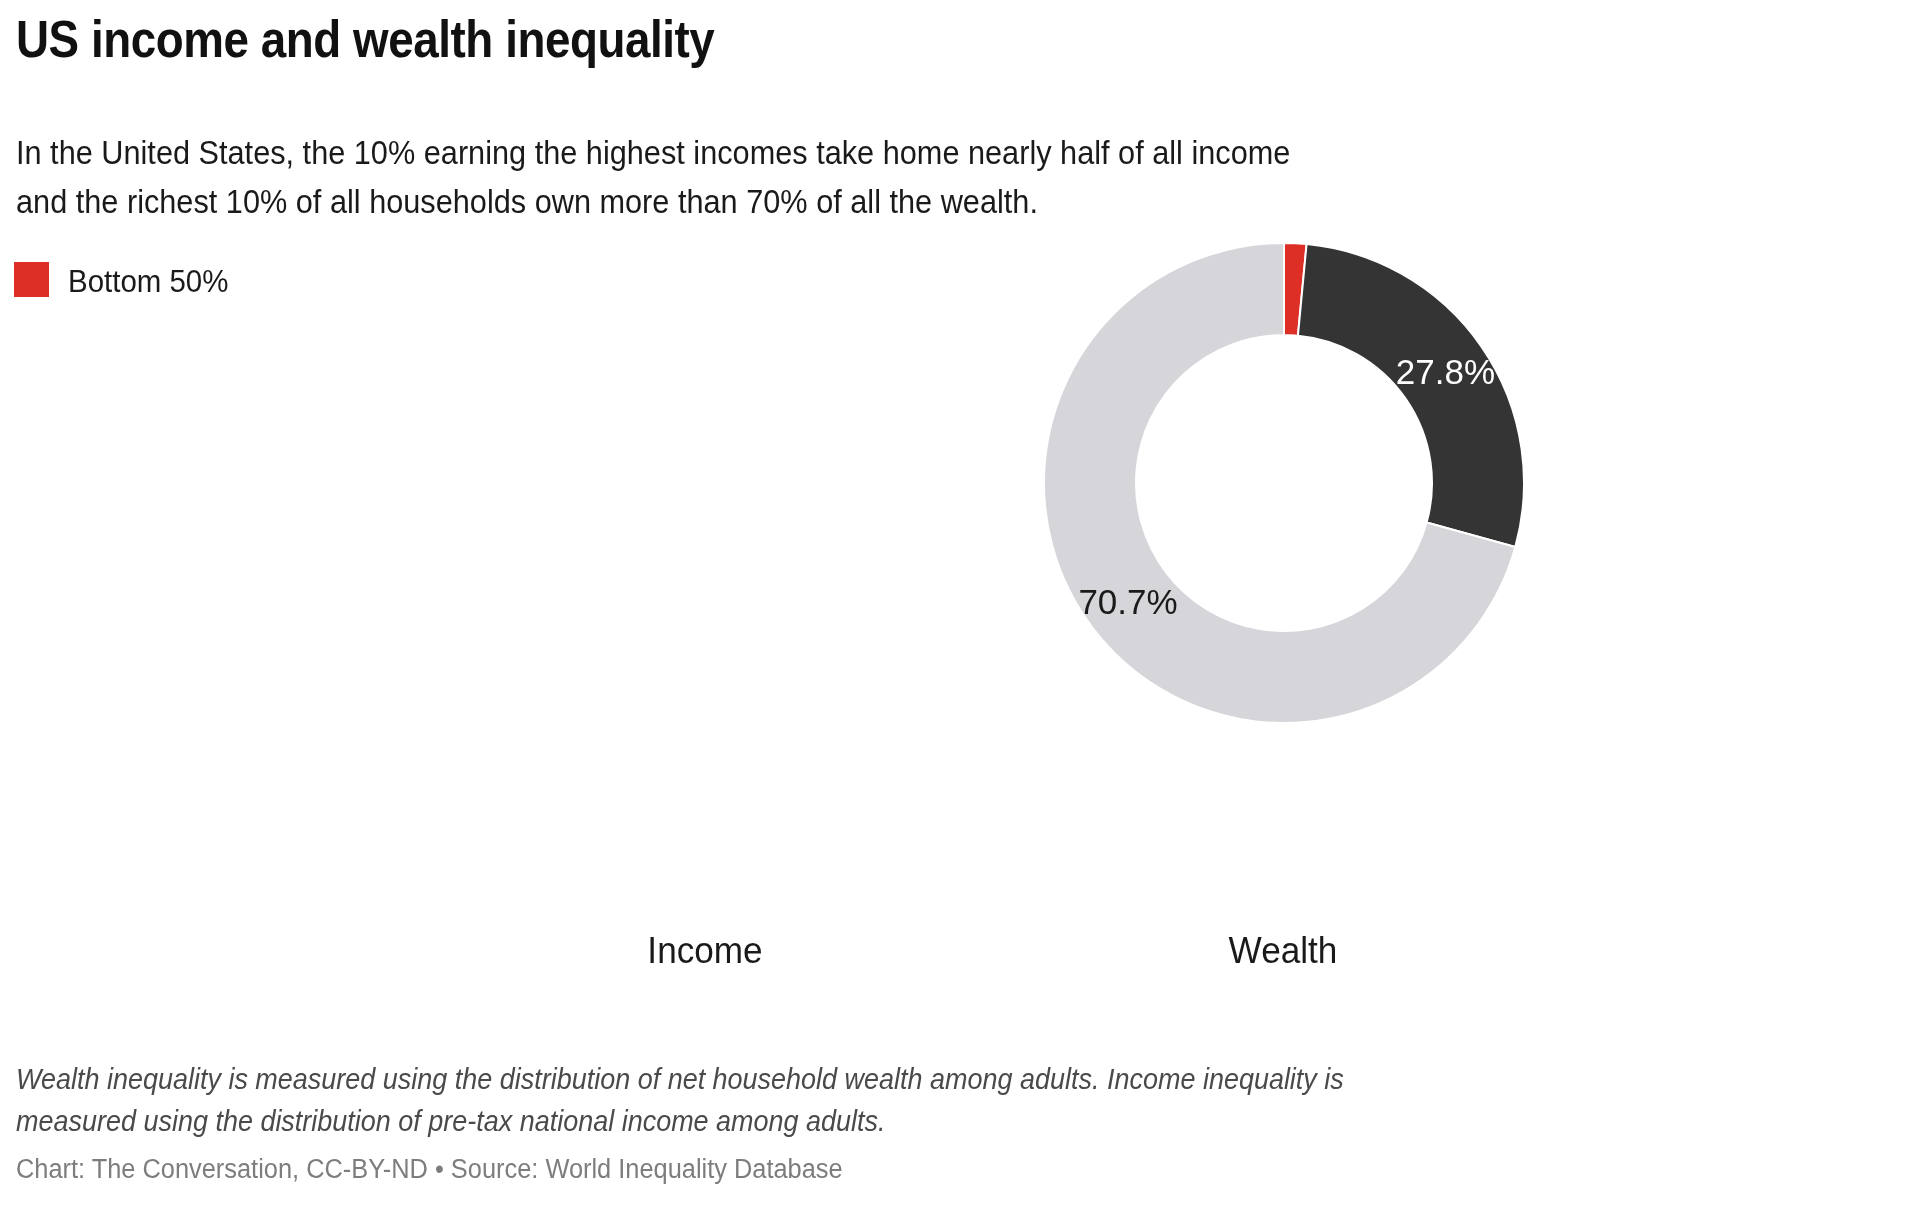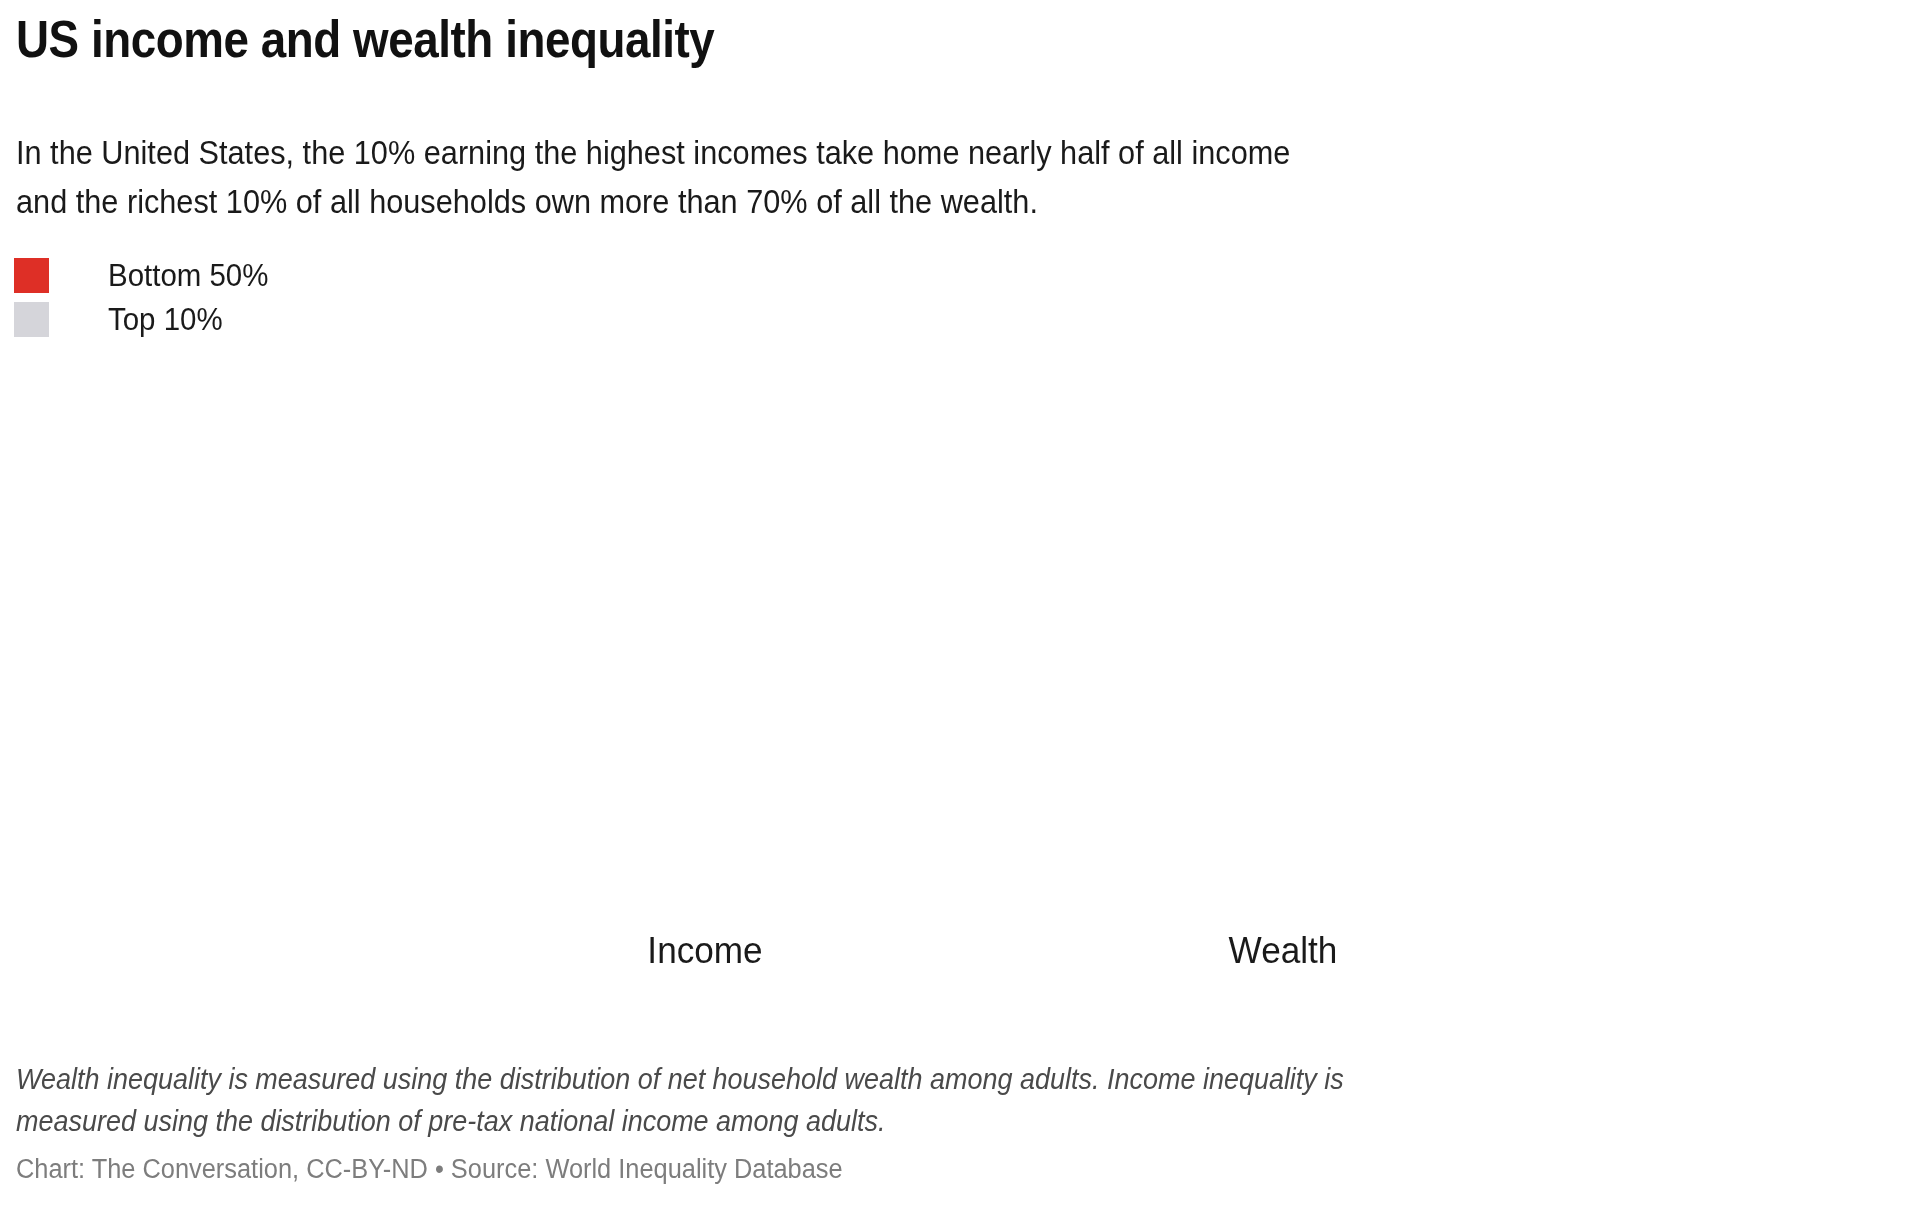--- a/index.html
+++ b/index.html
@@ -54,23 +54,22 @@
 
   
   .legend {
     position: absolute;
     left: 14px;
     top: 253px;
     width: 300px;
   }
   .legend-item {
     display: flex;
-    align-items: center;
+    align-items: flex-end;
     height: 44px;
-    gap: 40px;
   }
   .legend-swatch {
     width: 35px;
     height: 35px;
     flex: 0 0 35px;
     box-sizing: border-box;
   }
   .legend-label {
     margin-left: 19px;
     font-size: 31px;
@@ -140,28 +139,33 @@
   <div class="subtitle">
     <span class="ln">In the United States, the 10% earning the highest incomes take home nearly half of all income</span>
     <span class="ln">and the richest 10% of all households own more than 70% of all the wealth.</span>
   </div>
 
   <div class="legend">
     <div class="legend-item">
       <span class="legend-swatch" style="background:#DE2F26;"></span>
       <span class="legend-label">Bottom 50%</span>
     </div>
-    <div class="legend-item">
-      <span class="legend-swatch" style="background:#D5D5DA;"></span>
-      <span class="legend-label">Top 10%</span>
-    </div>
   </div>
 
   <div class="axis-label" style="left:505px; top:932px; width:400px;">Income</div>
 
+  <div class="donut-wrap" style="left:1043px; top:242px; width:482px; height:482px;">
+    <svg class="donut-svg" id="donut-1" width="482" height="482" viewBox="0 0 482 482">
+        <path d="M 241.00000000000003 1 A 240 240 0 0 1 263.58599519644343 2.065128495260808 L 254.92803037114012 93.65682923874417 A 148 148 0 0 0 241 93 Z" fill="#DE2F26" stroke="#ffffff" stroke-width="2"></path>
+        <path d="M 263.58599519644343 2.065128495260808 A 240 240 0 0 1 472.2936827896023 305.0564774368902 L 383.6311043869214 280.5014944194156 A 148 148 0 0 0 254.92803037114012 93.65682923874417 Z" fill="#343434" stroke="#ffffff" stroke-width="2"></path>
+        <text x="402.4123891351718" y="141.81528597115576" text-anchor="middle" class="slice-label" fill="#FFFFFF">27.8%</text>
+        <path d="M 472.2936827896023 305.0564774368902 A 240 240 0 1 1 241.00000000000017 1 L 241.0000000000001 93 A 148 148 0 1 0 383.6311043869214 280.5014944194156 Z" fill="#D5D5DA" stroke="#ffffff" stroke-width="2"></path>
+        <text x="85.00431605052086" y="371.66484984667625" text-anchor="middle" class="slice-label" fill="#1A1A1A">70.7%</text>
+      </svg>
+  </div>
   <div class="axis-label" style="left:1083px; top:932px; width:400px;">Wealth</div>
 
   <div class="note">
     <span class="ln">Wealth inequality is measured using the distribution of net household wealth among adults. Income inequality is</span>
     <span class="ln">measured using the distribution of pre-tax national income among adults.</span>
   </div>
 
   <div class="credit">Chart: The Conversation, CC-BY-ND • Source: World Inequality Database</div>
 
 </div>

